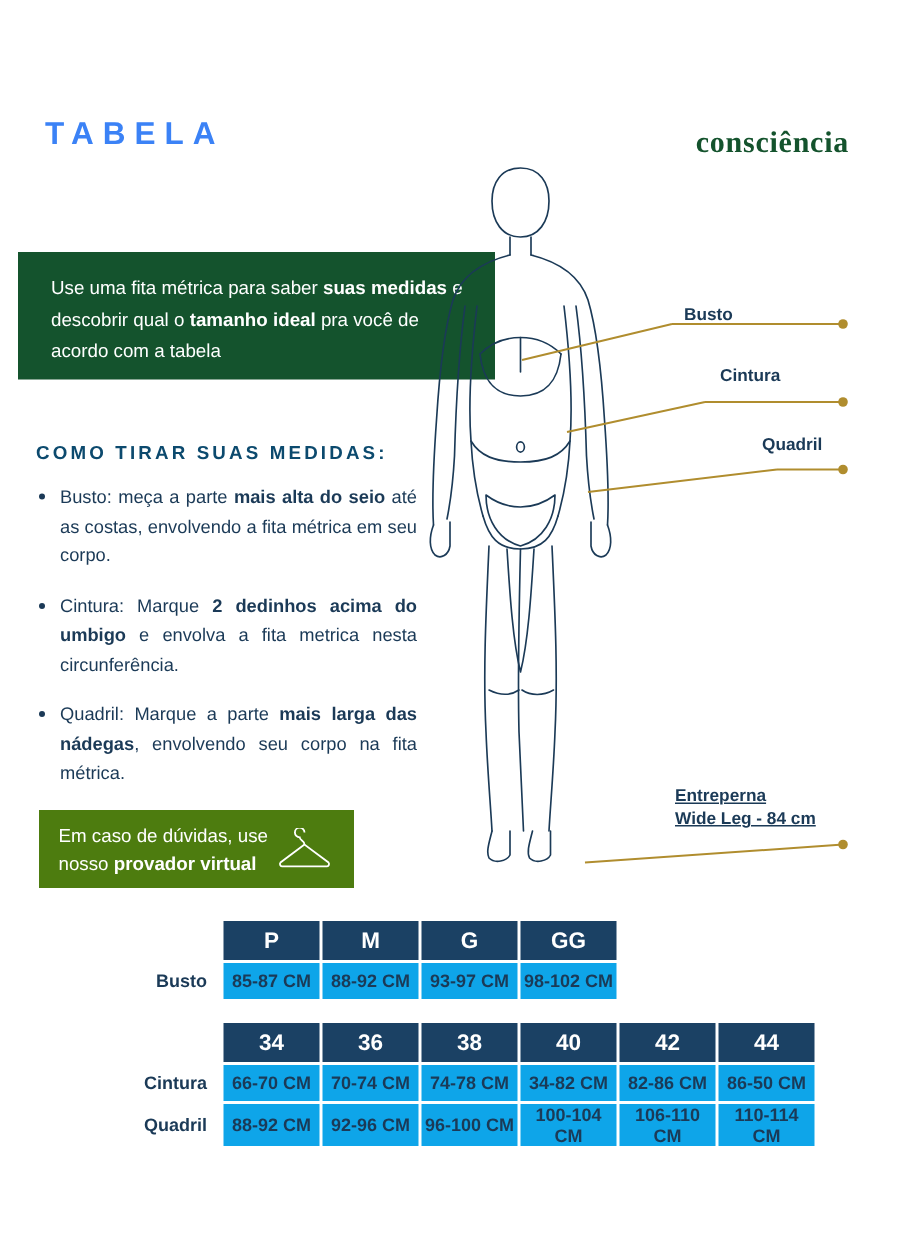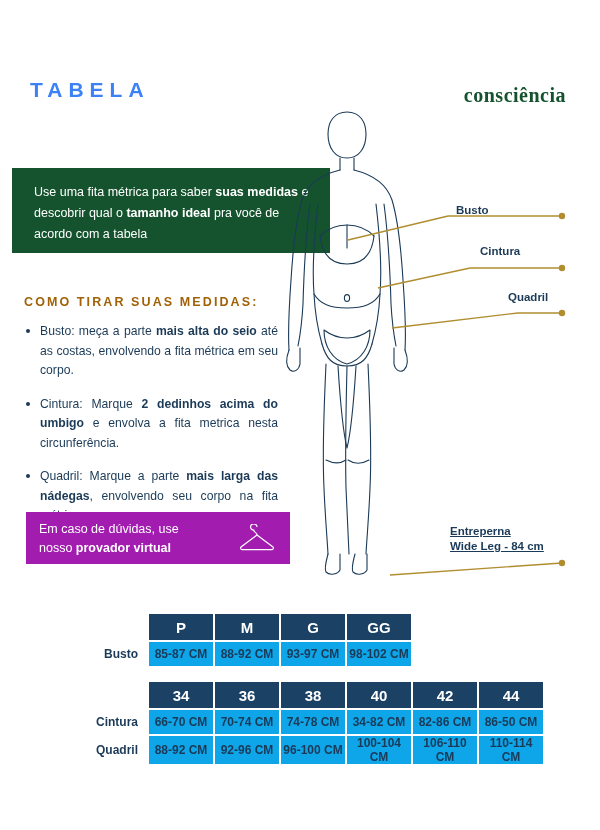--- a/index.html
+++ b/index.html
@@ -71,21 +71,21 @@
   .intro-text b { font-weight: bold; }
 
   
   .howto-title {
     position: absolute;
     left: 24px;
     top: 295px;
     font-size: 12.5px;
     font-weight: bold;
     letter-spacing: 2.1px;
-    color: #a16207;
+    color: #0c4a6e;
   }
   .bullets {
     position: absolute;
     left: 26px;
     top: 322px;
     width: 252px;
   }
   .bullet {
     position: relative;
     padding-left: 14px;
@@ -103,24 +103,24 @@
     height: 4px;
     border-radius: 50%;
     background: #1b3a57;
   }
   .bullet b { font-weight: bold; }
 
   
   .virtual-box {
     position: absolute;
     left: 26px;
-    top: 512px;
-    width: 264px;
+    top: 540px;
+    width: 210px;
     height: 52px;
-    background: #a21caf;
+    background: #4d7c0f;
   }
   .virtual-text {
     position: absolute;
     left: 13px;
     top: 8px;
     width: 175px;
     color: #ffffff;
     font-size: 12.5px;
     line-height: 19px;
   }

